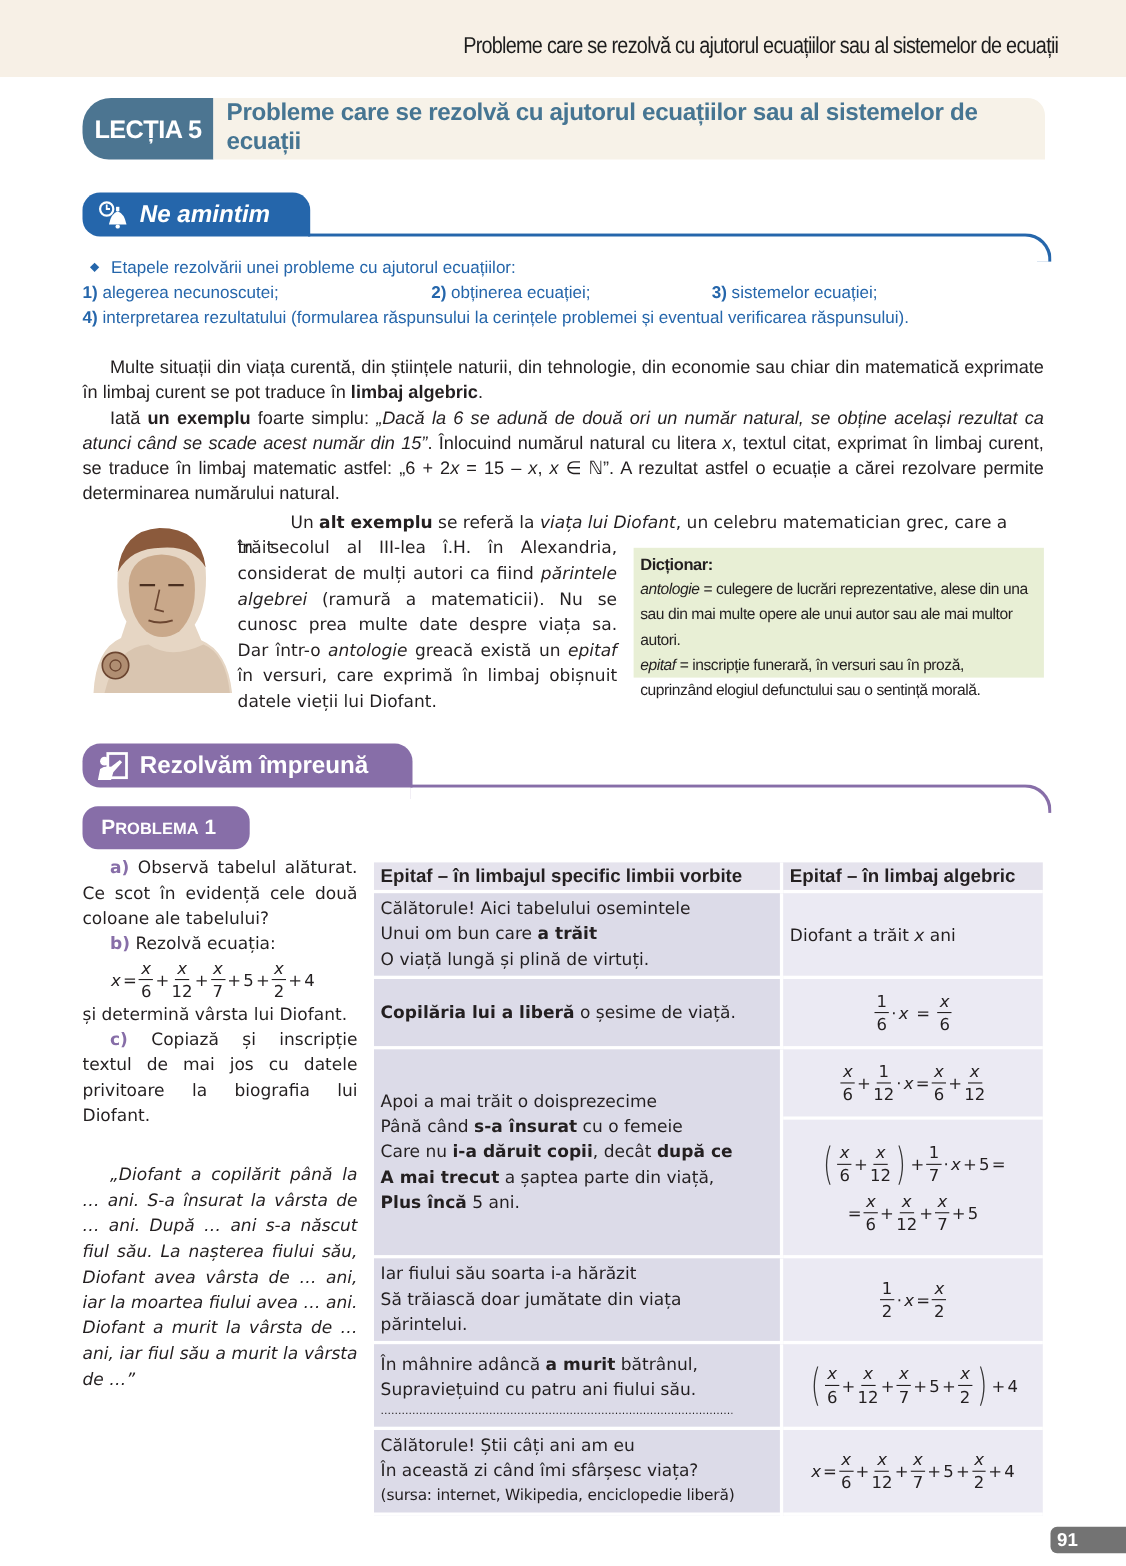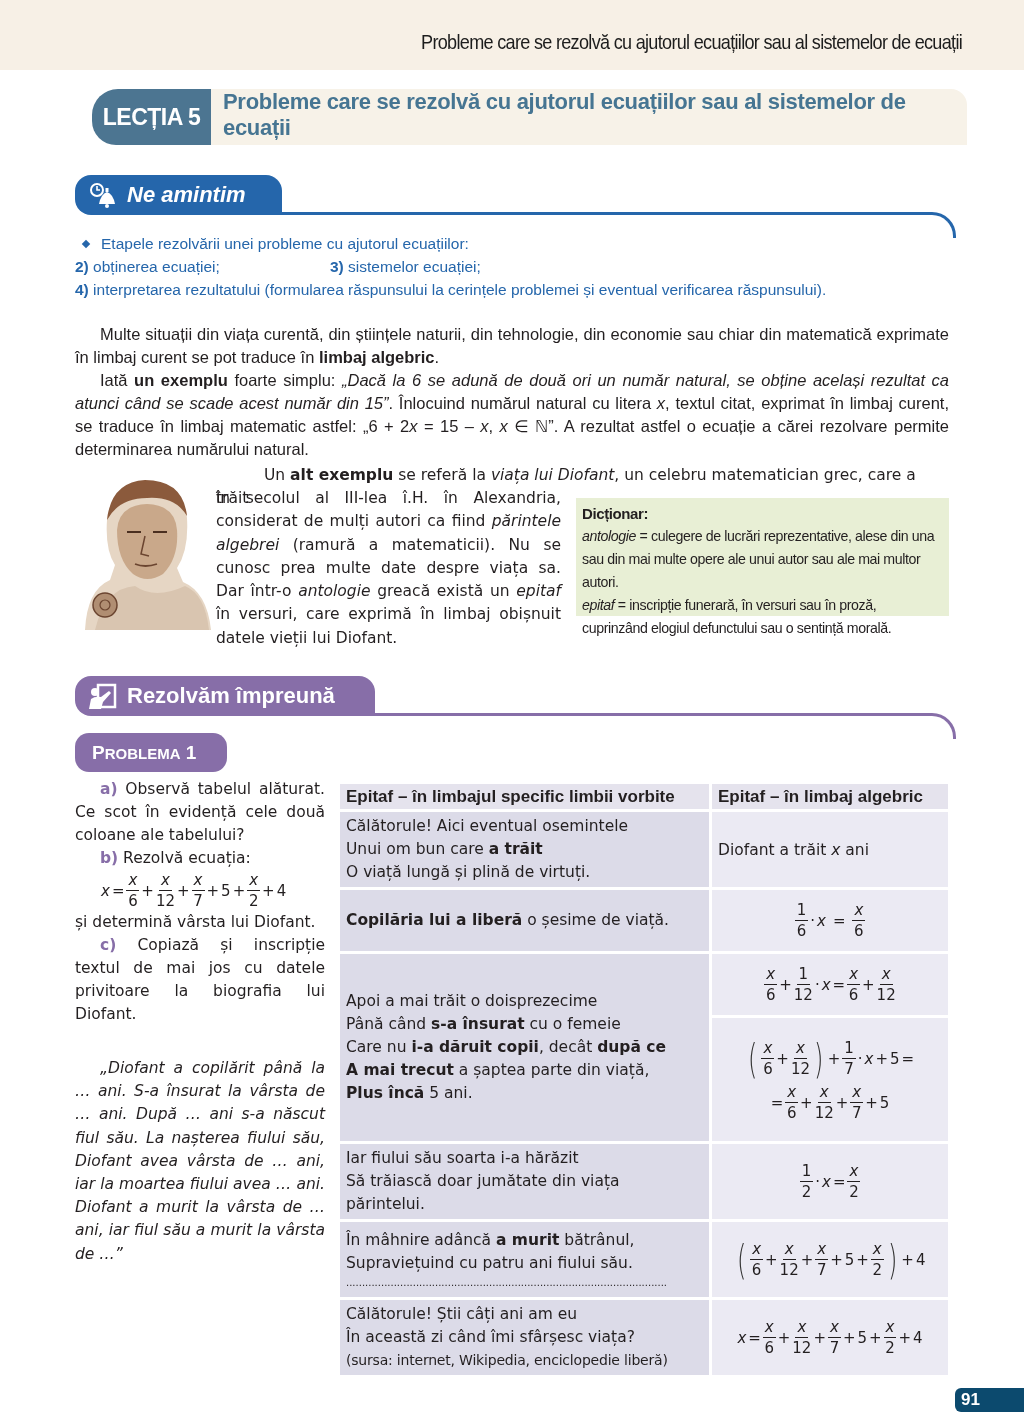--- a/index.html
+++ b/index.html
@@ -2,21 +2,21 @@
 <html><head>
 <meta charset="utf-8">
 <style>
   * { box-sizing: border-box; margin: 0; padding: 0; }
   html, body { width: 1024px; height: 1424px; background: #ffffff; }
   body { position: relative; font-family: "DejaVu Sans", sans-serif; color: #231f20; overflow: hidden; }
 
   .running-header { position: absolute; left: 0; top: 0; width: 1024px; height: 70px; background: #f7f0e6; }
   .running-header .rh-text { position: absolute; right: 62px; top: 30px; font-family: "Liberation Sans", sans-serif; font-size: 21px; letter-spacing: -0.8px; transform: scaleX(0.86); transform-origin: right center; color: #1d1d1d; white-space: nowrap; }
 
-  .lesson-banner { position: absolute; left: 92px; top: 89px; width: 875px; height: 66px; }
+  .lesson-banner { position: absolute; left: 75px; top: 89px; width: 875px; height: 66px; }
   .lesson-badge { position: absolute; left: 0; top: 0; width: 119px; height: 56px; background: #4c7591; border-radius: 26px 0 0 24px; color: #fff; font-family: "Liberation Sans", sans-serif; font-weight: bold; font-size: 23px; line-height: 56px; text-align: center; letter-spacing: -0.5px; }
   .lesson-titlebox { position: absolute; left: 119px; top: 0; width: 756px; height: 56px; background: #f7f2e8; border-radius: 0 16px 0 0; }
   .lesson-title { position: absolute; left: 12px; top: 0; width: 740px; font-family: "Liberation Sans", sans-serif; font-weight: bold; font-size: 22px; line-height: 26px; color: #467592; letter-spacing: -0.3px; }
 
   .sec-tab { position: absolute; height: 40px; border-radius: 0 16px 0 0; color: #fff; font-family: "Liberation Sans", sans-serif; font-weight: bold; font-size: 22px; display: flex; align-items: center; padding-left: 14px; }
   .sec-tab .icon { width: 28px; height: 26px; margin-right: 10px; display: inline-block; }
   .sec-line { position: absolute; height: 26px; border-top: 3px solid; border-right: 3px solid; border-radius: 0 24px 0 0; }
 
   .blue-tab { left: 75px; top: 175px; width: 207px; background: #2566ab; border-radius: 16px 16px 0 16px; font-style: italic; }
   .blue-line { left: 280px; top: 212px; width: 676px; border-color: #2566ab; }
@@ -61,21 +61,21 @@
   table.epitaf { position: absolute; left: 340px; top: 784px; width: 608px; border-collapse: separate; border-spacing: 0; font-family: "DejaVu Sans", sans-serif; font-size: 15.5px; }
   table.epitaf th { background: #e5e3ed; font-family: "Liberation Sans", sans-serif; font-weight: bold; font-size: 17px; text-align: left; padding: 2px 6px; height: 28px; border-bottom: 3px solid #fff; }
   table.epitaf th.c1, table.epitaf td.c1 { width: 372px; border-right: 3px solid #fff; }
   table.epitaf td { vertical-align: middle; border-bottom: 3px solid #fff; }
   table.epitaf td.c1 { background: #dcdbe8; padding: 3px 6px; line-height: 23px; }
   table.epitaf td.c2 { background: #ebeaf3; text-align: center; padding: 4px 4px; }
   table.epitaf td.c2.left { text-align: left; padding-left: 6px; }
   .source { font-size: 14px; letter-spacing: -0.2px; }
   .dots { letter-spacing: 0; font-size: 10px; line-height: 16px; overflow: hidden; white-space: nowrap; width: 320px; }
 
-  .page-num { position: absolute; left: 955px; top: 1388px; width: 69px; height: 24px; background: #0c4a6e; border-radius: 6px 0 0 6px; color: #fff; font-family: "Liberation Sans", sans-serif; font-weight: bold; font-size: 17px; line-height: 24px; padding-left: 6px; }
+  .page-num { position: absolute; left: 955px; top: 1388px; width: 69px; height: 24px; background: #737373; border-radius: 6px 0 0 6px; color: #fff; font-family: "Liberation Sans", sans-serif; font-weight: bold; font-size: 17px; line-height: 24px; padding-left: 6px; }
 </style>
 </head>
 <body>
 
 <div class="running-header">
   <div class="rh-text">Probleme care se rezolvă cu ajutorul ecuațiilor sau al sistemelor de ecuații</div>
 </div>
 
 <div class="lesson-banner">
   <div class="lesson-badge">LECȚIA 5</div>
@@ -96,20 +96,21 @@
   </span>
   <span>Ne amintim</span>
 </div>
 <div class="sec-line blue-line"></div>
 
 <div class="remember">
   <div>
     <span class="bullet"></span><span>Etapele rezolvării unei probleme cu ajutorul ecuațiilor:</span>
   </div>
   <div class="row">
+    <span style="width:317px"><span class="num">1)</span> <span>alegerea necunoscutei;</span></span>
     <span style="width:255px"><span class="num">2)</span> <span>obținerea ecuației;</span></span>
     <span><span class="num">3)</span> <span>sistemelor ecuației;</span></span>
   </div>
   <div><span class="num">4)</span> <span>interpretarea rezultatului (formularea răspunsului la cerințele problemei și eventual verificarea răspunsului).</span></div>
 </div>
 
 <div class="body-text" style="top:323px;">
   <p class="indent"><span>Multe situații din viața curentă, din științele naturii, din tehnologie, din economie sau chiar din matematică exprimate în limbaj curent se pot traduce în </span><span class="b">limbaj algebric</span><span>.</span></p>
   <p class="indent"><span>Iată </span><span class="b">un exemplu</span><span> foarte simplu: </span><span class="i">„Dacă la 6 se adună de două ori un număr natural, se obține același rezultat ca atunci când se scade acest număr din 15”</span><span>. Înlocuind numărul natural cu litera </span><span class="i">x</span><span>, textul citat, exprimat în limbaj curent, se traduce în limbaj matematic astfel: „6 + 2</span><span class="i">x</span><span> = 15 – </span><span class="i">x</span><span>, </span><span class="i">x</span><span> ∈ ℕ”. A rezultat astfel o ecuație a cărei rezolvare permite determinarea numărului natural.</span></p>
 </div>
@@ -198,21 +199,21 @@
 <table class="epitaf">
   <thead>
     <tr>
       <th class="c1">Epitaf – în limbajul specific limbii vorbite</th>
       <th class="c2">Epitaf – în limbaj algebric</th>
     </tr>
   </thead>
   <tbody>
     <tr>
       <td class="c1" style="height:74px">
-        <div>Călătorule! Aici eventual osemintele</div>
+        <div>Călătorule! Aici tabelului osemintele</div>
         <div><span>Unui om bun care </span><span class="b">a trăit</span></div>
         <div>O viață lungă și plină de virtuți.</div>
       </td>
       <td class="c2 left">
         <span>Diofant a trăit </span><span class="i">x</span><span> ani</span>
       </td>
     </tr>
     <tr>
       <td class="c1" style="height:64px">
         <span class="b">Copilăria lui a liberă</span><span> o șesime de viață.</span>

